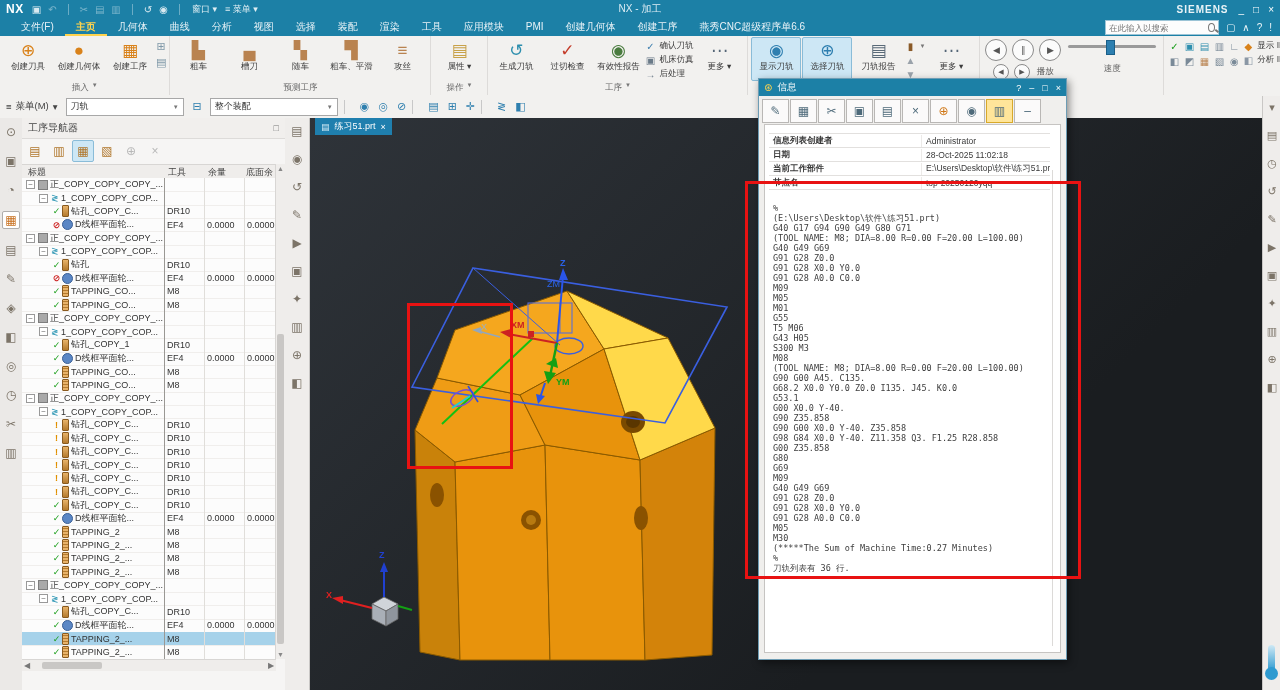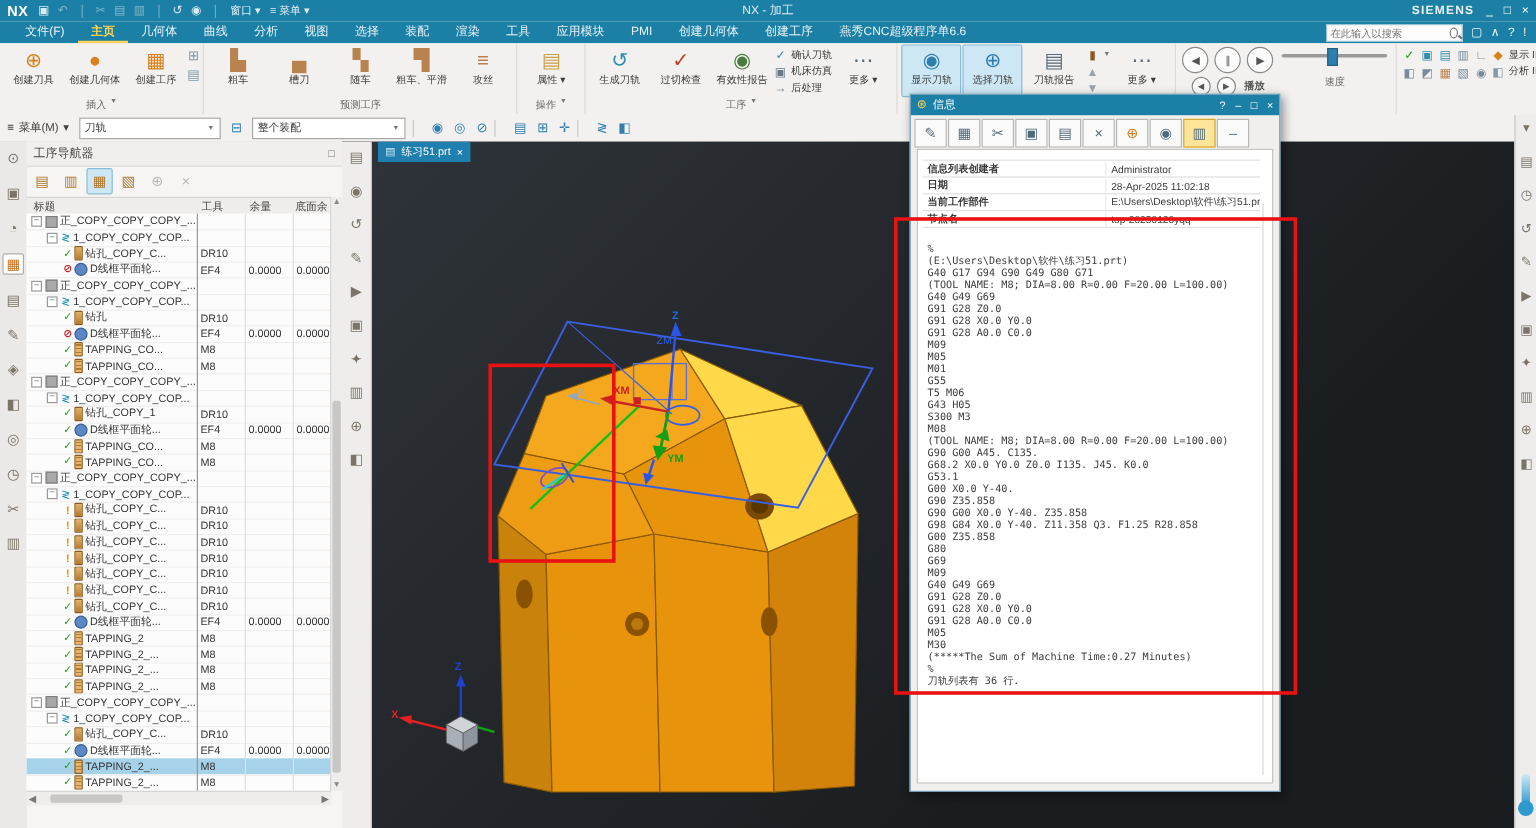--- a/index.html
+++ b/index.html
@@ -47,21 +47,21 @@
   .rmini{display:flex;flex-direction:column;gap:3px;padding-top:3px;}
   .rmini .sic{font-size:11px;text-align:center;}
   .minigrid{display:grid;grid-template-columns:repeat(5,14px);grid-auto-rows:15px;padding-top:4px;column-gap:1px;}
   .minigrid .sic{font-size:10px;text-align:center;cursor:pointer;}
   .ddm{font-size:6px;color:#777;}
   .playwrap{display:flex;flex-direction:column;align-items:center;padding:2px 2px 0 2px;}
   .prow{display:flex;align-items:center;gap:5px;}
   .pbtn{width:20px;height:20px;border:1px solid #8a8a8a;border-radius:50%;background:#fbfbfb;
         font-size:9px;color:#555;display:flex;align-items:center;justify-content:center;cursor:pointer;}
   .pbtn.sm{width:14px;height:14px;font-size:7px;}
-  .plabel{font-size:8.5px;color:#555;margin-left:2px;font-weight:bold;}
+  .plabel{font-size:8.5px;color:#555;margin-left:2px;}
   .sliderwrap{display:flex;flex-direction:column;align-items:center;padding:8px 4px 0 4px;}
   .slider{width:88px;height:3px;background:#9a9a9a;position:relative;border-radius:2px;}
   .sthumb{position:absolute;left:38px;top:-5px;width:7px;height:13px;background:#2d7fb0;border:1px solid #1b5f88;cursor:pointer;}
   .slabel{font-size:8.5px;color:#666;margin-top:15px;}
   
   .toolbar2{position:absolute;left:0;top:95px;width:1280px;height:23px;background:#f2f1ef;
             border-bottom:1px solid #c9c7c5;display:flex;align-items:center;font-size:9.5px;color:#444;}
   .t2menu{display:flex;align-items:center;gap:4px;margin-left:6px;cursor:pointer;}
   .t2sel{height:16px;background:#fff;border:1px solid #a8a8a8;display:flex;align-items:center;
          justify-content:space-between;font-size:9px;color:#333;padding:0 4px;margin-left:8px;cursor:pointer;}
@@ -958,21 +958,21 @@
         <div class="iwt">–</div>
       </div>
     <div class="iw-content">
       <div class="iw-fields" id="iwfields">
           <div class="iwf-row">
             <div class="iwf-label">信息列表创建者</div>
             <div class="iwf-value">Administrator</div>
           </div>
           <div class="iwf-row">
             <div class="iwf-label">日期</div>
-            <div class="iwf-value">28-Apr-2025 11:02:18</div>
+            <div class="iwf-value">28-Oct-2025 11:02:18</div>
           </div>
           <div class="iwf-row">
             <div class="iwf-label">当前工作部件</div>
             <div class="iwf-value">E:\Users\Desktop\软件\练习51.prt</div>
           </div>
           <div class="iwf-row">
             <div class="iwf-label">节点名</div>
             <div class="iwf-value">top-20250120yqq</div>
           </div>
         </div>

